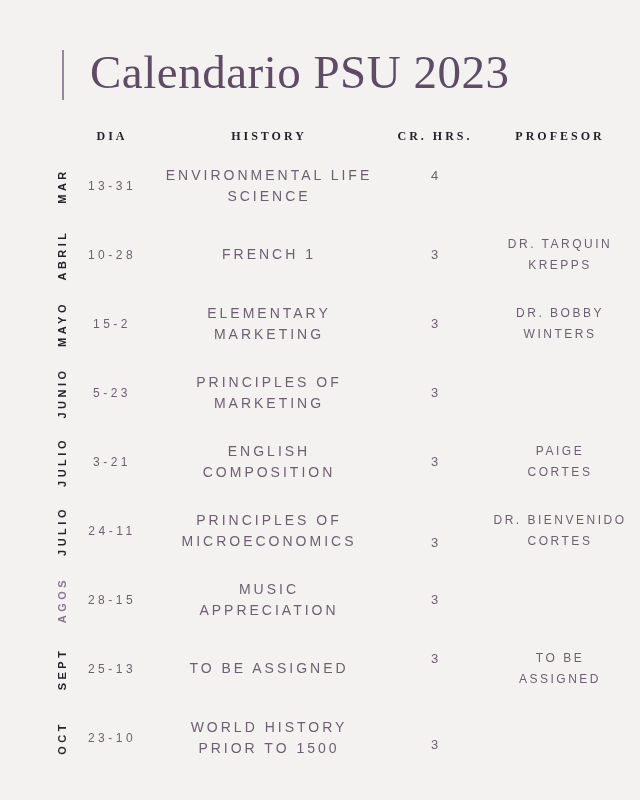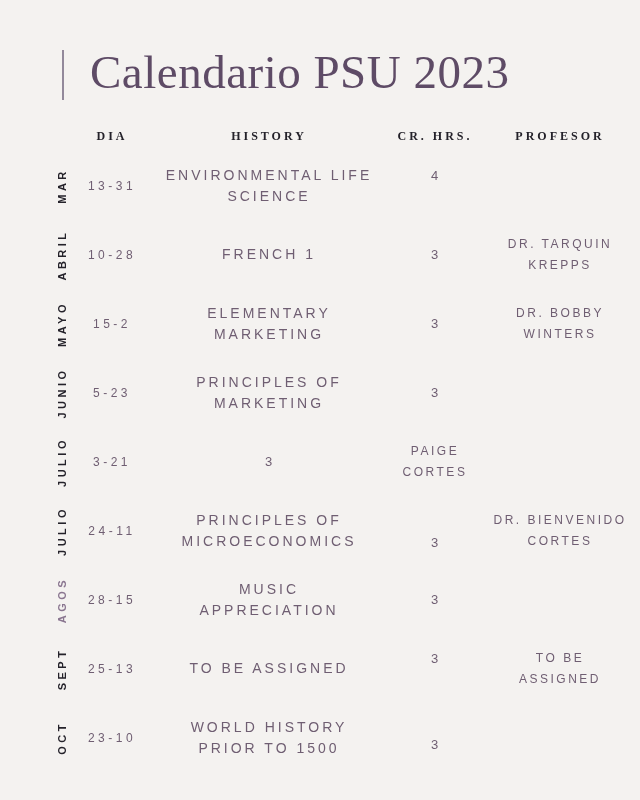--- a/index.html
+++ b/index.html
@@ -181,20 +181,22 @@
       <div class="cell materia-cell">PRINCIPLES OF
 MARKETING</div>
       <div class="cell cr-cell">3</div>
     </div>
 
     <div class="grid-row row">
       <div class="cell month-cell">
           <span class="month-text">JULIO</span>
         </div>
       <div class="cell dia-cell">3-21</div>
+      <div class="cell materia-cell">ENGLISH
+COMPOSITION</div>
       <div class="cell cr-cell">3</div>
       <div class="cell profesor-cell">PAIGE
 CORTES</div>
     </div>
 
     <div class="grid-row row">
       <div class="cell month-cell">
           <span class="month-text">JULIO</span>
         </div>
       <div class="cell dia-cell">24-11</div>

